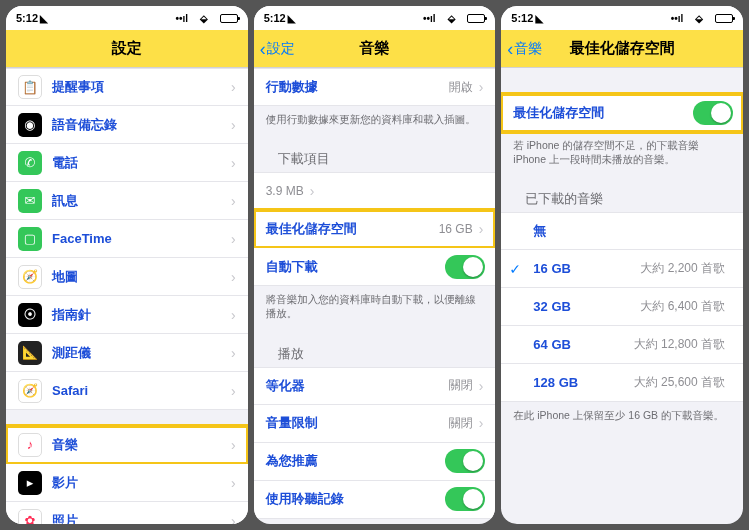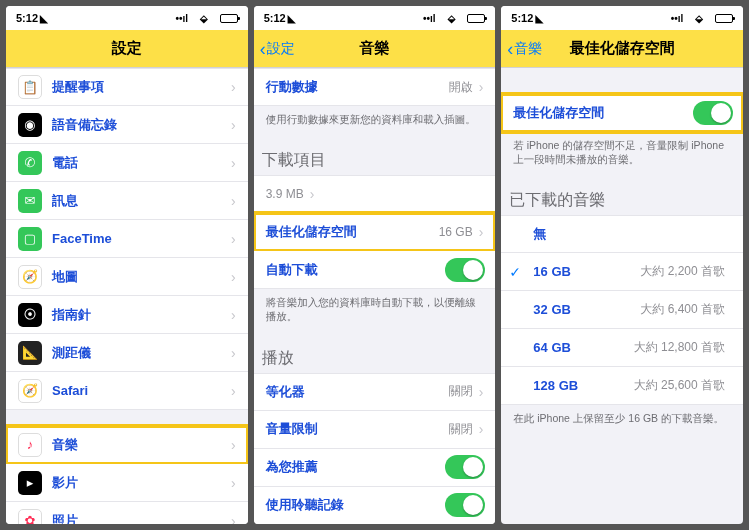--- a/index.html
+++ b/index.html
@@ -3,21 +3,21 @@
 <meta charset="utf-8">
 <style>
   * { box-sizing: border-box; margin: 0; padding: 0; }
   body {
     background: #555;
     font-family: -apple-system, "Helvetica Neue", Arial, sans-serif;
     width: 749px; height: 530px; overflow: hidden;
     display: flex; gap: 6px; padding: 6px;
   }
   .phone {
-    flex: 1; background: #f2f2f7; border-radius: 4px;
+    flex: 1; background: #f2f2f7; border-radius: 16px;
     display: flex; flex-direction: column; overflow: hidden;
     min-width: 0;
   }
   .statusbar {
     height: 24px; background: #fff; display: flex; align-items: center;
     padding: 0 10px; font-size: 11px; font-weight: 600;
   }
   .statusbar .time { display: flex; align-items: center; gap: 2px; }
   .statusbar .spacer { flex: 1; }
   .statusbar .right { display: flex; align-items: center; gap: 12px; font-size: 10px; }
@@ -54,21 +54,21 @@
     background: #e5e5ea;
   }
   .toggle.on { background: #34c759; }
   .toggle .knob {
     width: 20px; height: 20px; border-radius: 50%; background: #fff;
     position: absolute; top: 2px; left: 2px;
     box-shadow: 0 1px 2px rgba(0,0,0,0.3);
   }
   .toggle.on .knob { left: 18px; }
   .section-header {
-    font-size: 16px; color: #6d6d72; padding: 14px 8px 4px;
+    font-size: 13px; color: #6d6d72; padding: 14px 24px 4px;
     text-transform: none;
   }
   .section-footer {
     font-size: 10.5px; color: #6d6d72; padding: 6px 12px 10px;
     line-height: 1.35;
   }
   .highlight {
     outline: 4px solid #f5c518; outline-offset: -2px;
   }
   .chev-left { font-size: 18px; line-height: 1; }
@@ -263,21 +263,21 @@
     <div class="title">最佳化儲存空間</div>
   </div>
   <div class="content">
     <div style="height:26px"></div>
     <div class="row first toggle-row highlight">
       <span class="label">最佳化儲存空間</span>
       <span class="toggle on">
           <span class="knob"></span>
         </span>
     </div>
-    <div class="section-footer">若 iPhone 的儲存空間不足，音量限制 iPhone 上一段時間未播放的音樂。</div>
+    <div class="section-footer">若 iPhone 的儲存空間不足，的下載音樂 iPhone 上一段時間未播放的音樂。</div>
 
     <div class="section-header">已下載的音樂</div>
     <div id="s3-options">
         <div class="row checkable first">
           <span class="check"></span>
           <span class="label">無</span>
           <span class="value"></span>
         </div>
         <div class="row checkable">
           <span class="check">✓</span>

